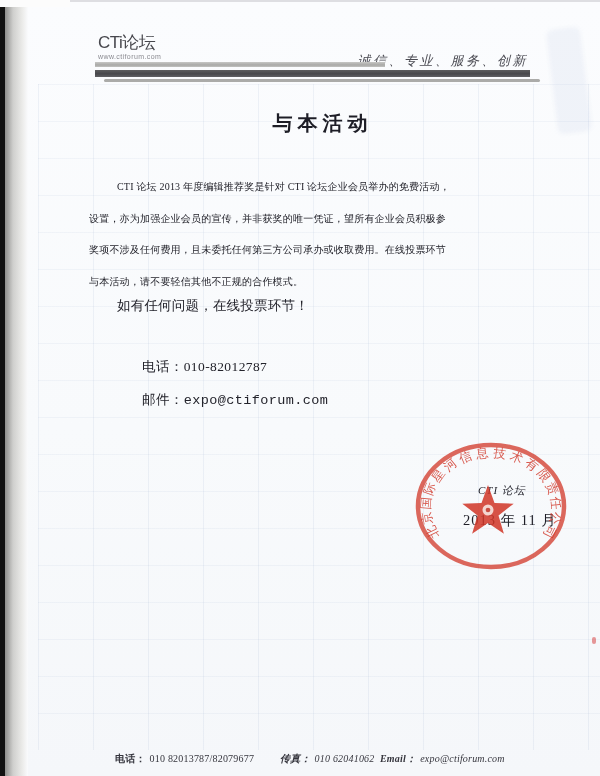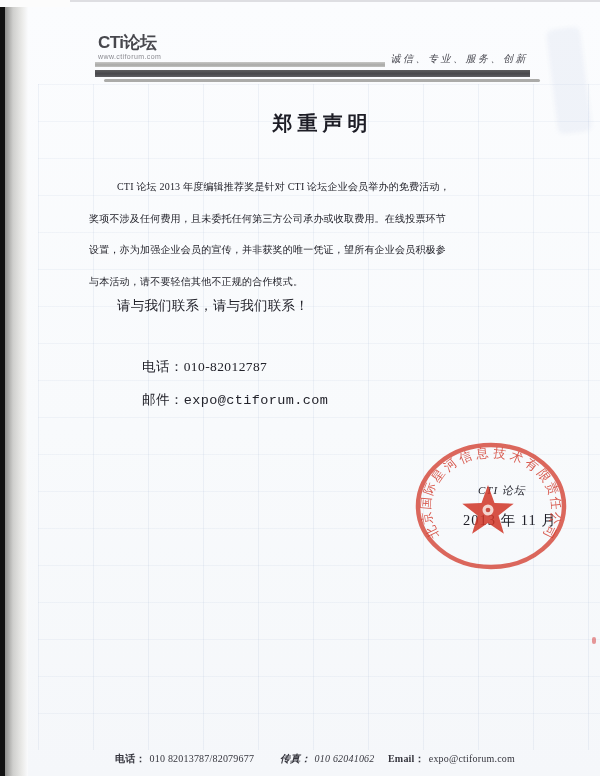--- a/index.html
+++ b/index.html
@@ -20,24 +20,24 @@
     background-image:
       repeating-linear-gradient(to right, rgba(125,150,190,0.11) 0 1px, transparent 1px 55px),
       repeating-linear-gradient(to bottom, rgba(125,150,190,0.08) 0 1px, transparent 1px 37px);}
   .smudge{position:absolute;left:552px;top:28px;width:34px;height:105px;
     background:rgba(130,150,200,0.09);filter:blur(2px);transform:rotate(-7deg);border-radius:6px;}
   .speck{position:absolute;left:592px;top:637px;width:4px;height:7px;border-radius:2px;
     background:rgba(215,70,70,0.55);}
   
   .logo{position:absolute;left:98px;top:34px;line-height:1;
     font-family:"Liberation Sans","DejaVu Sans",sans-serif;}
-  .logo-main{display:block;font-size:17px;font-weight:700;letter-spacing:-0.5px;color:#47474d;}
+  .logo-main{display:block;font-size:17px;font-weight:400;letter-spacing:-0.5px;color:#47474d;}
   .logo-url{display:block;margin-top:2px;font-size:7px;color:#8a8a90;letter-spacing:0.4px;}
   .slogan{position:absolute;left:0;top:52px;width:528px;text-align:right;
-    font-size:10px;font-style:italic;color:#4a4a52;letter-spacing:2.5px;}
+    font-size:13px;font-style:italic;color:#4a4a52;letter-spacing:2.5px;}
   .bar-light{position:absolute;left:95px;top:62px;width:290px;height:5px;
     background:linear-gradient(180deg,#c6c6c4,#a9a9a7 60%,#c2c2c0);}
   .bar-dark{position:absolute;left:95px;top:70px;width:435px;height:7px;
     background:linear-gradient(180deg,#5c5c5e,#47474b 55%,#606064);}
   .bar-shadow{position:absolute;left:104px;top:79px;width:436px;height:3px;background:#ababa9;border-radius:2px;}
   
   .title{position:absolute;left:100px;top:110px;width:445px;margin:0;text-align:center;
     font-size:20px;font-weight:600;letter-spacing:5px;color:#1d1d26;}
   .bodytext{position:absolute;left:89px;top:171px;width:444px;
     font-size:10px;line-height:31.5px;color:#23232b;letter-spacing:0.2px;}
@@ -49,21 +49,21 @@
   .email-line{position:absolute;left:142px;top:391px;font-size:13.5px;letter-spacing:0.4px;color:#23232b;font-family:Liberation Mono, monospace;}
   .sig-name{position:absolute;left:478px;top:483px;font-size:11px;letter-spacing:1px;color:#1e1e27;font-style:italic;}
   .sig-date{position:absolute;left:428px;top:511px;font-size:14.5px;letter-spacing:1px;color:#1e1e27;margin-left:35px;}
   
   .stamp{position:absolute;left:404px;top:436px;width:176px;height:140px;}
   
   .footer{position:absolute;left:0;top:752px;width:600px;height:16px;
     font-size:10px;color:#35353d;letter-spacing:0.2px;}
   .footer .seg-phone{position:absolute;left:115px;}
   .footer .seg-fax{position:absolute;left:280px;font-style:italic;}
-  .footer .seg-email{position:absolute;left:388px;}
+  .footer .seg-email{position:absolute;left:380px;font-style:italic;}
   .footer b{font-weight:600;}
   .footer .val{margin-left:4px;}
 </style>
 </head>
 <body>
 
 <div id="screen">
 
   <div class="scan-band"></div>
   <div class="scan-black"></div>
@@ -75,30 +75,30 @@
 
   <div class="logo">
     <span class="logo-main">CTi论坛</span>
     <span class="logo-url">www.ctiforum.com</span>
   </div>
   <div class="slogan">诚信、专业、服务、创新</div>
   <div class="bar-light"></div>
   <div class="bar-dark"></div>
   <div class="bar-shadow"></div>
 
-  <h1 class="title">郑重声明</h1>
+  <h1 class="title">与本活动</h1>
 
   <div class="bodytext">
     <div class="body-line indent">CTI 论坛 2013 年度编辑推荐奖是针对 CTI 论坛企业会员举办的免费活动，</div>
+    <div class="body-line">设置，亦为加强企业会员的宣传，并非获奖的唯一凭证，望所有企业会员积极参</div>
     <div class="body-line">奖项不涉及任何费用，且未委托任何第三方公司承办或收取费用。在线投票环节</div>
-    <div class="body-line">设置，亦为加强企业会员的宣传，并非获奖的唯一凭证，望所有企业会员积极参</div>
     <div class="body-line">与本活动，请不要轻信其他不正规的合作模式。</div>
   </div>
 
-  <div class="prompt">请与我们联系，请与我们联系！</div>
+  <div class="prompt">如有任何问题，在线投票环节！</div>
   <div class="phone-line">电话：010-82012787</div>
   <div class="email-line">邮件：expo@ctiforum.com</div>
 
   <div class="sig-name">CTI 论坛</div>
   <div class="sig-date">2013 年 11 月</div>
 
   <svg class="stamp" viewBox="0 0 176 140">
     <ellipse id="seal-ring" cx="87" cy="70" rx="73" ry="61" fill="none" stroke="rgba(209,53,39,0.75)" stroke-width="4.5"></ellipse>
     <g transform="translate(84,76)" opacity="0.85">
       <polygon points="0,-27 6.5,-8.9 25.7,-8.3 10.5,3.4 15.9,21.8 0,11 -15.9,21.8 -10.5,3.4 -25.7,-8.3 -6.5,-8.9" fill="#d13527"></polygon>

